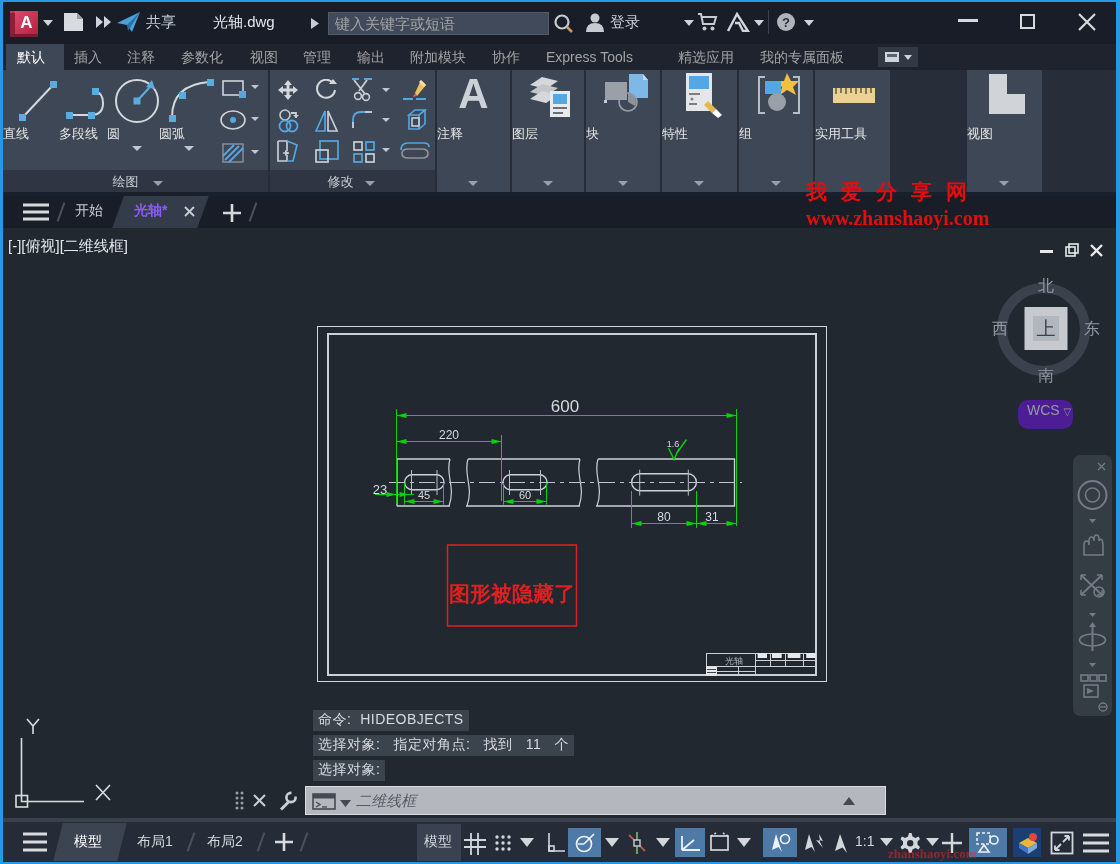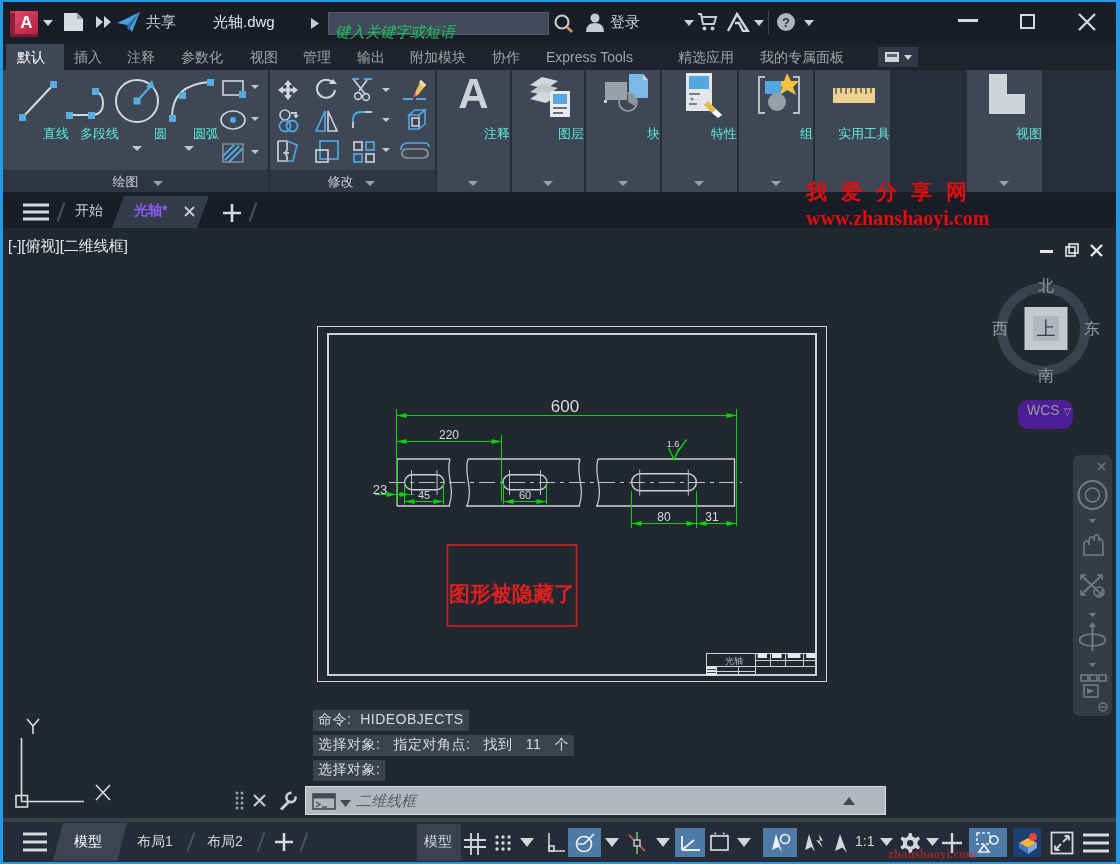--- a/index.html
+++ b/index.html
@@ -14,33 +14,33 @@
   #b-bot{left:0;bottom:0;width:1120px;height:2px;background:#259ae2;z-index:90;}
 
   
   #titlebar { left:0; top:0; width:1120px; height:44px; background:#181d28; }
   #alogo { left:10px; top:11px; width:28px; height:26px; background:#ca3350; }
   #alogo .face { position:absolute; left:5px; top:0; width:23px; height:23px; background:linear-gradient(135deg,#e0486e,#b2223f); color:#fff; font-weight:bold; font-size:17px; text-align:center; line-height:23px; }
   #alogo .side { position:absolute; left:0; top:2px; width:5px; height:24px; background:#8e1f39; }
   #alogo .bot { position:absolute; left:0px; top:23px; width:28px; height:3px; background:#7d1b31; }
   .tb-txt { color:#ccd3dc; font-size:15px; }
   #searchbox { left:328px; top:12px; width:221px; height:23px; background:#414a5b; border:1px solid #525b6c; }
-  #searchbox span { position:absolute; left:6px; top:10px; font-style:italic; color:#22c55e; font-size:15px; }
+  #searchbox span { position:absolute; left:6px; top:2px; color:#a3a3a3; font-size:15px; }
   .winctl { color:#d6d9dd; }
 
   
   #tabrow { left:0; top:44px; width:1120px; height:26px; background:#1e232e; }
   .rtab { position:absolute; top:0; height:26px; line-height:26px; color:#a3a3a3; font-size:14px; }
   #tab-active { left:6px; top:0; width:58px; height:26px; background:#3e4755; }
 
   
   #ribbon { left:0; top:70px; width:1120px; height:126px; background:#272d39; }
   .panel { position:absolute; top:0; height:126px; background:#3e4755; }
   .plabel { position:absolute; bottom:5px; width:100%; text-align:center; color:#c9cdd4; font-size:13px; }
-  .biglabel { position:absolute; width:100%; text-align:right; color:#5eead4; font-size:13px; top:55px; }
+  .biglabel { position:absolute; width:100%; text-align:left; color:#e5e5e5; font-size:13px; top:55px; }
   .dna { position:absolute; width:0; height:0; border-left:5px solid transparent; border-right:5px solid transparent; border-top:5px solid #c2c7cf; }
   
   #wm1 { left:806px; top:178px; width:330px; color:#e20d0d; font-size:21px; font-weight:bold; letter-spacing:14px; z-index:60; }
   #wm2 { left:806px; top:207px; width:330px; color:#e20d0d; font-size:20px; font-weight:bold; font-family:"Liberation Serif",serif; z-index:60; }
 
   
   #filetabs { left:0; top:196px; width:1120px; height:32px; background:#181d27; }
   .ftab-sep { position:absolute; top:6px; width:2px; height:20px; background:#4a515c; transform:rotate(20deg); }
 
   

